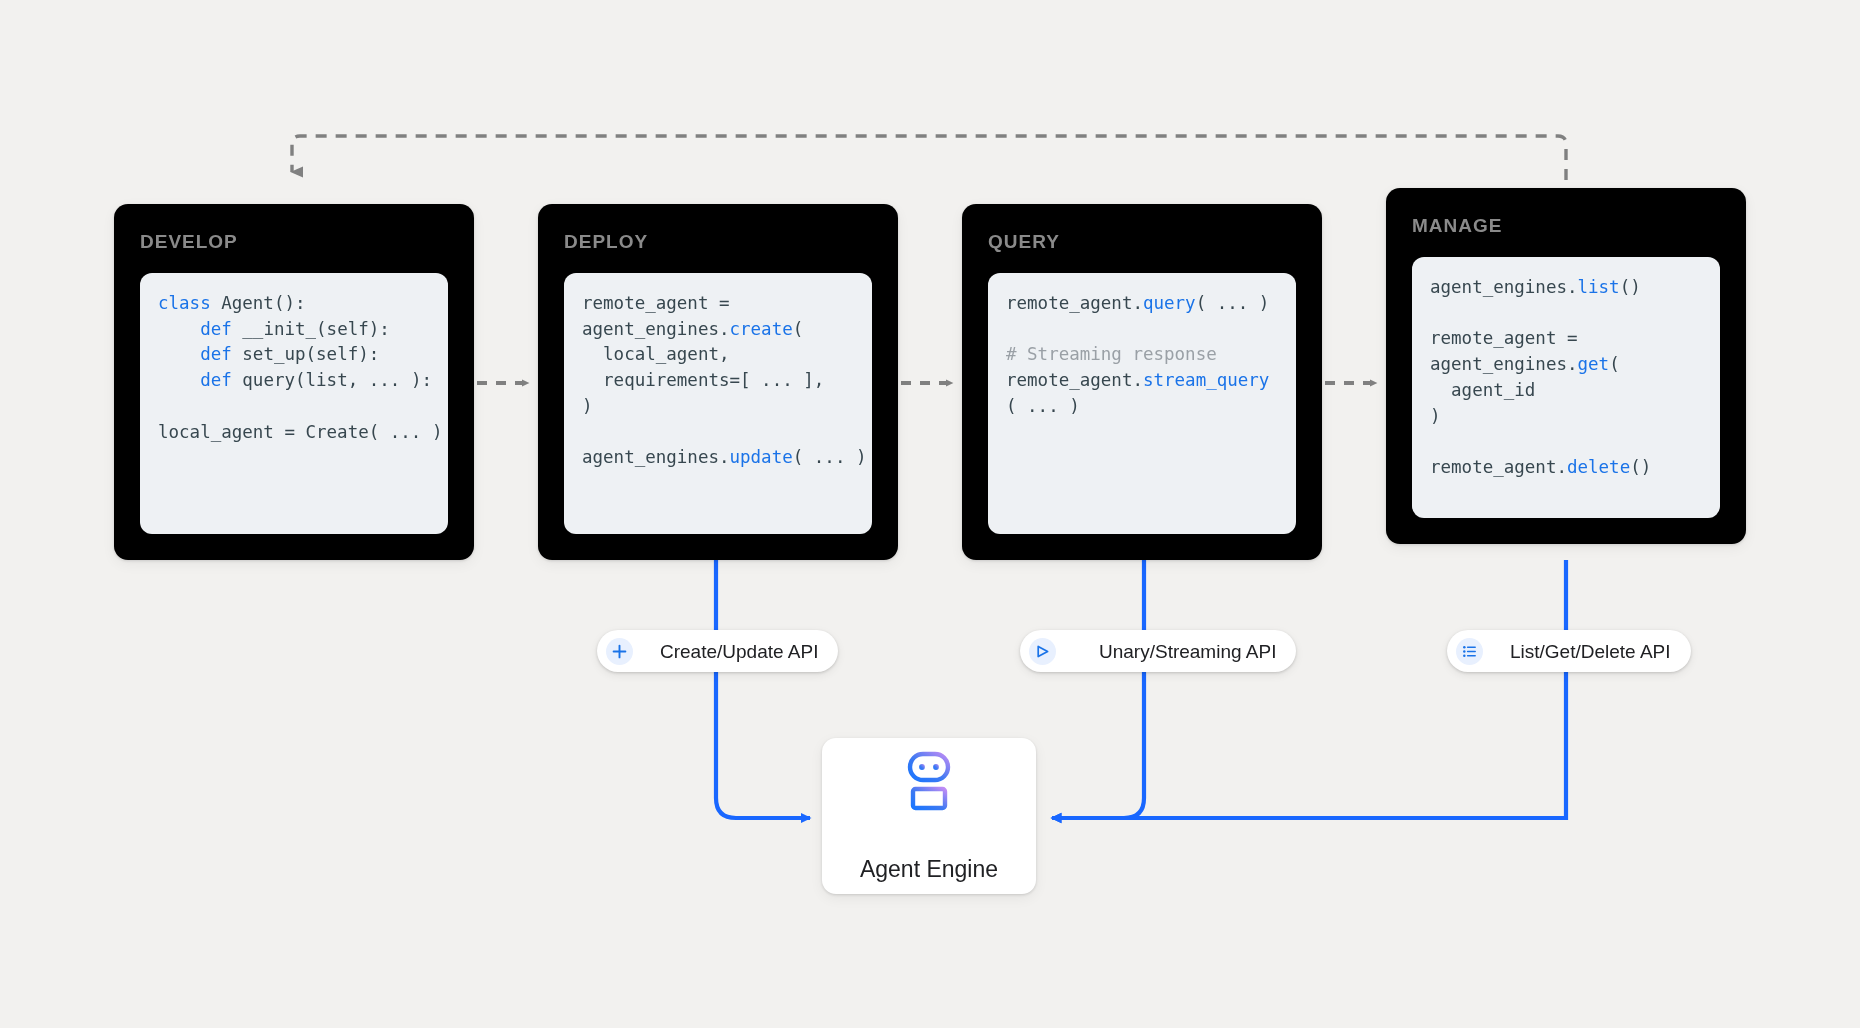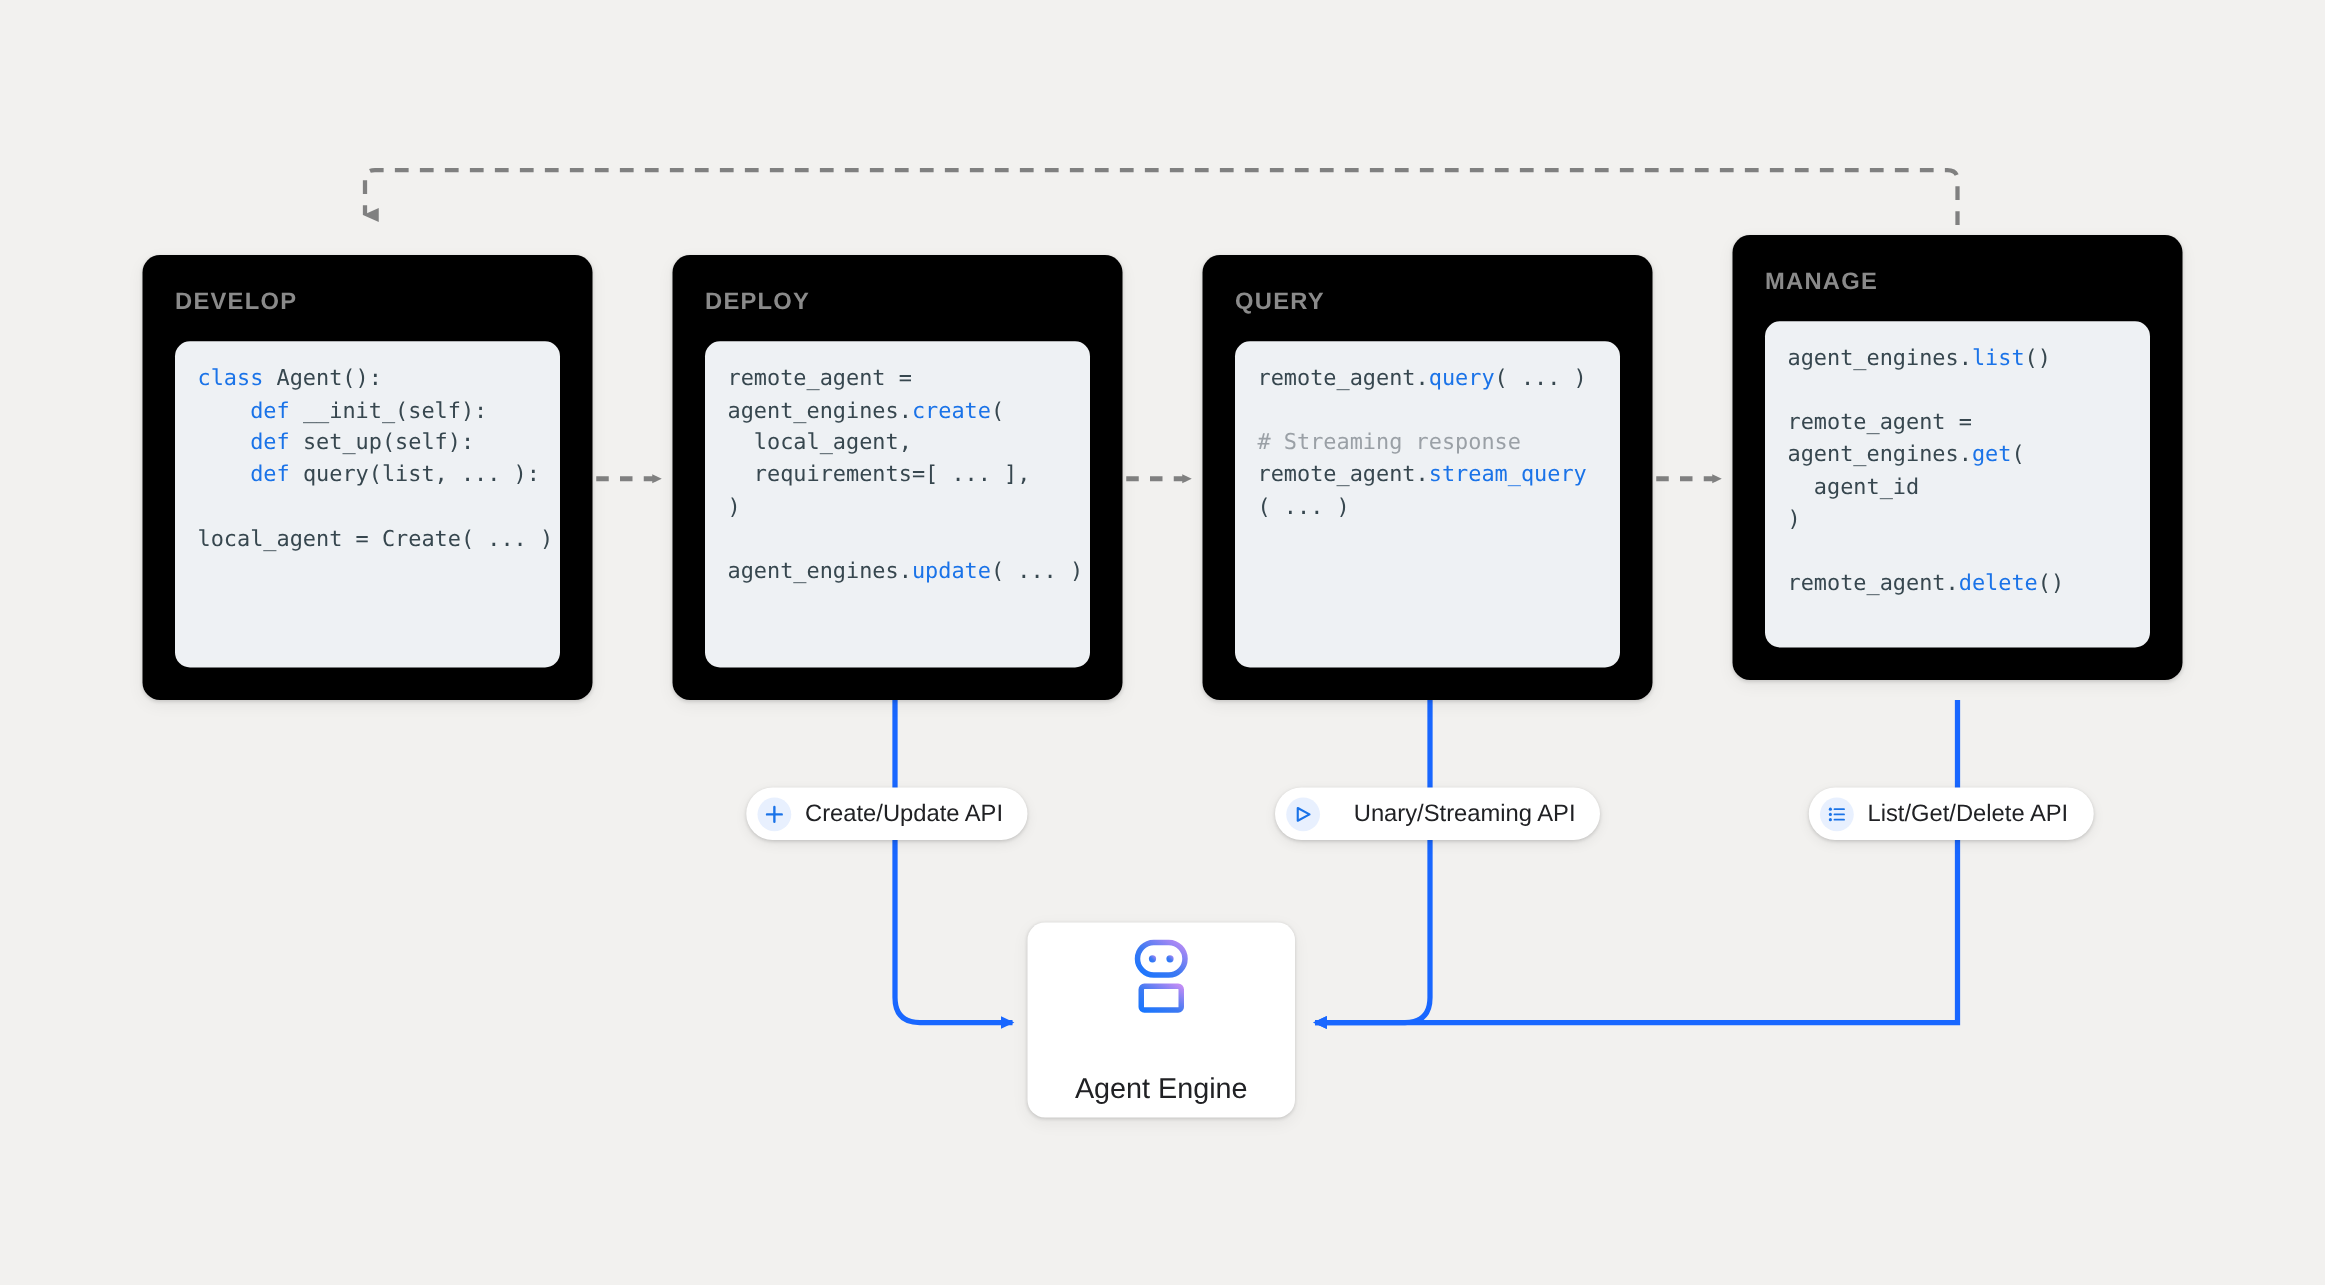--- a/index.html
+++ b/index.html
@@ -77,20 +77,21 @@
     display: flex;
     align-items: center;
     justify-content: center;
     margin-right: 11px;
     flex: 0 0 auto;
   }
   .pill-label {
     font-size: 19px;
     color: #202124;
     line-height: 1;
+    margin-left: 16px;
   }
 
   
   #agent-engine {
     position: absolute;
     background: #ffffff;
     border-radius: 14px;
     box-shadow: 0 1px 3px rgba(0,0,0,0.14), 0 4px 14px rgba(0,0,0,0.06);
     display: flex;
     flex-direction: column;

